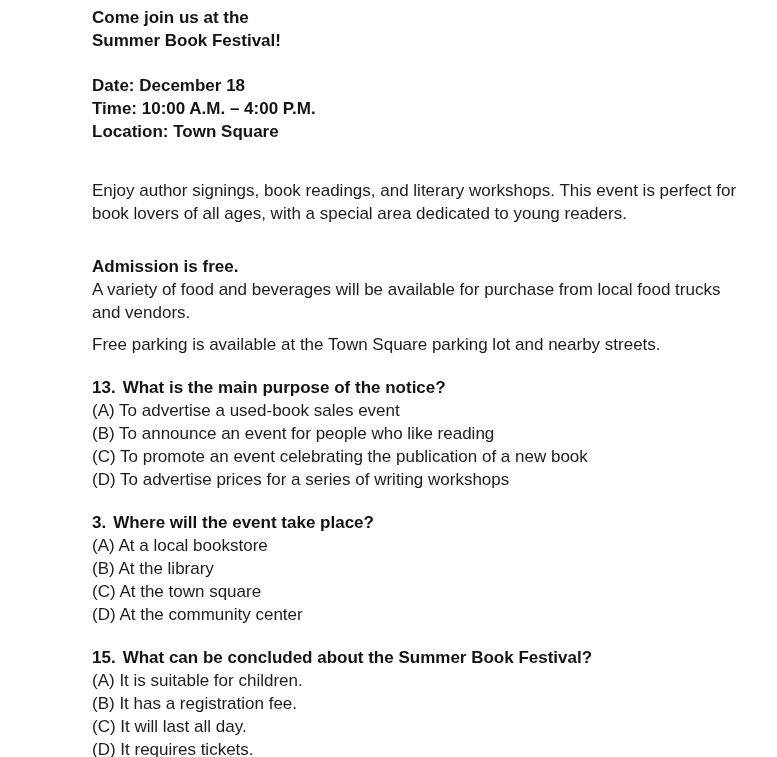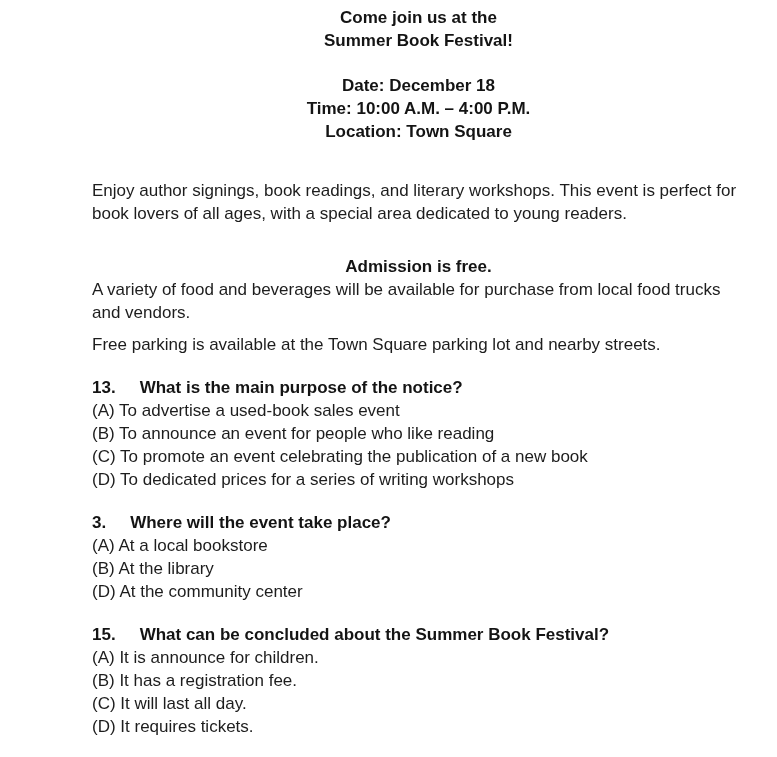--- a/index.html
+++ b/index.html
@@ -13,31 +13,31 @@
     height: 757px;
     box-sizing: border-box;
     padding: 6px 32px 0 92px;
     background: #ffffff;
     color: #1d1d1d;
     font-family: "Liberation Sans", sans-serif;
     font-size: 17px;
     line-height: 23px;
     overflow: hidden;
   }
-  .center { text-align: center; }
+  .center { }
   .bold   { font-weight: 700; color: #141414; }
   .details   { margin-top: 22px; }
   .para      { margin: 0; }
   .para-1    { margin-top: 36px; }
   .admission { margin-top: 30px; }
   .para-2    { }
   .para-3    { margin-top: 9px; }
   .question  { margin-top: 20px; }
   .q-header  { font-weight: 700; color: #141414; }
-  .q-num     { margin-right: 24px; }
+  .q-num     { margin-right: 7px; }
   .q-option  { font-weight: 400; }
 </style>
 </head>
 <body>
 
 <div class="page">
 
   <div class="center bold">
     <div>Come join us at the</div>
     <div>Summer Book Festival!</div>
@@ -57,35 +57,36 @@
 
   <p class="para para-3">Free parking is available at the Town Square parking lot and nearby streets.</p>
 
   <div class="question">
     <div class="q-header">
       <span class="q-num">13.</span><span class="q-text">What is the main purpose of the notice?</span>
     </div>
     <div class="q-option">(A) To advertise a used-book sales event</div>
     <div class="q-option">(B) To announce an event for people who like reading</div>
     <div class="q-option">(C) To promote an event celebrating the publication of a new book</div>
-    <div class="q-option">(D) To dedicated prices for a series of writing workshops</div>
+    <div class="q-option">(D) To advertise prices for a series of writing workshops</div>
   </div>
 
   <div class="question">
     <div class="q-header">
       <span class="q-num">3.</span><span class="q-text">Where will the event take place?</span>
     </div>
     <div class="q-option">(A) At a local bookstore</div>
     <div class="q-option">(B) At the library</div>
+    <div class="q-option">(C) At the town square</div>
     <div class="q-option">(D) At the community center</div>
   </div>
 
   <div class="question">
     <div class="q-header">
       <span class="q-num">15.</span><span class="q-text">What can be concluded about the Summer Book Festival?</span>
     </div>
-    <div class="q-option">(A) It is announce for children.</div>
+    <div class="q-option">(A) It is suitable for children.</div>
     <div class="q-option">(B) It has a registration fee.</div>
     <div class="q-option">(C) It will last all day.</div>
     <div class="q-option">(D) It requires tickets.</div>
   </div>
 
 </div>
 
 </body></html>

